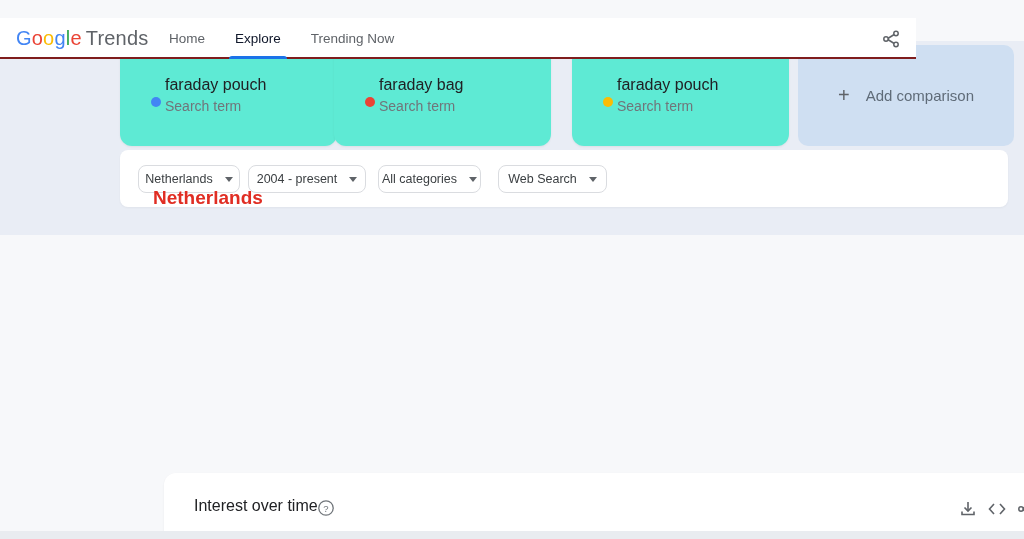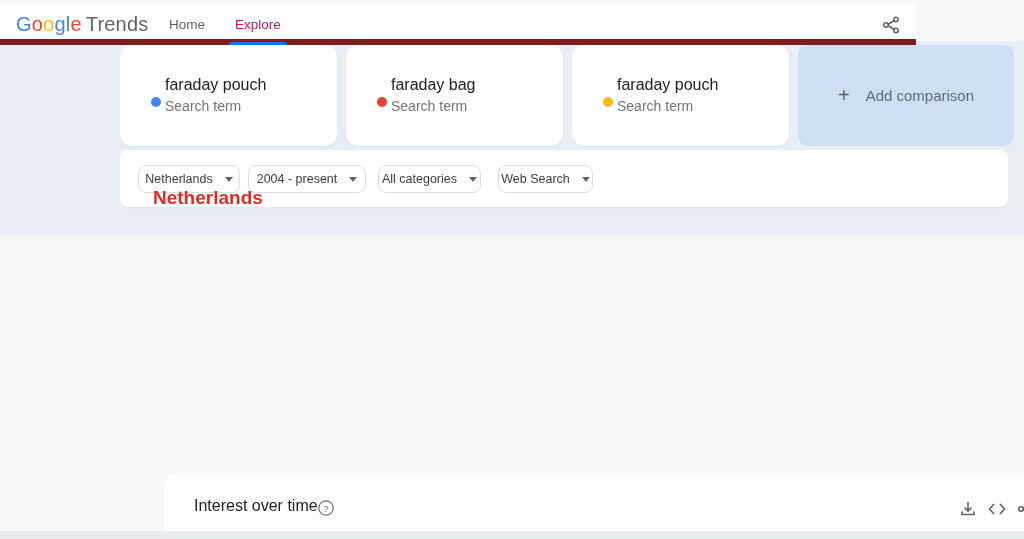--- a/index.html
+++ b/index.html
@@ -1,35 +1,35 @@
 <!DOCTYPE html>
 <html><head>
 <meta charset="utf-8">
 <style>
   html,body{margin:0;padding:0;width:1024px;height:539px;overflow:hidden;
     font-family:"Liberation Sans",sans-serif;background:#f7f8fa;position:relative;}
   *{box-sizing:border-box;}
 
   
-  .app-header{position:absolute;top:4px;left:0;width:916px;height:41px;background:#fff;
-    border-bottom:6px solid #7f1d1d;z-index:5;}
+  .app-header{position:absolute;top:18px;left:0;width:916px;height:41px;background:#fff;
+    border-bottom:2px solid #7f1d1d;z-index:5;}
   .logo{position:absolute;left:16px;top:9px;font-size:20px;letter-spacing:.2px;cursor:pointer;}
   .logo .lg{font-weight:500;}
   .logo .trends{color:#5f6368;margin-left:4px;font-weight:400;}
   .nav{position:absolute;left:167px;top:0;height:41px;display:flex;gap:26px;align-items:center;}
   .nav-item{position:relative;height:41px;display:flex;align-items:center;font-size:13.5px;
     color:#5f6368;cursor:pointer;padding:4px 2px;}
-  .nav-item.active{color:#be185d;}
+  .nav-item.active{color:#0f172a;}
   .nav-item.active::after{content:"";position:absolute;left:-4px;right:-4px;bottom:0;height:3px;
     background:#1a73e8;border-radius:3px 3px 0 0;}
   .hdr-share{position:absolute;right:14px;top:10px;width:22px;height:22px;cursor:pointer;}
 
   
   .top-strip{position:absolute;top:41px;left:0;width:1024px;height:194px;background:#e9edf5;}
-  .term-card{position:absolute;top:4px;width:217px;height:101px;background:#ffffff;border-radius:12px;
+  .term-card{position:absolute;top:4px;width:217px;height:101px;background:#5eead4;border-radius:12px;
     box-shadow:0 1px 2px rgba(60,64,67,.08);cursor:pointer;}
   .term-dot{position:absolute;left:31px;top:52px;width:10px;height:10px;border-radius:50%;}
   .term-title{position:absolute;left:45px;top:31px;font-size:16px;color:#202124;}
   .term-sub{position:absolute;left:45px;top:53px;font-size:14px;color:#70757a;}
   .add-card{position:absolute;left:678px;top:4px;width:216px;height:101px;background:#cfdff2;
     border-radius:10px;display:flex;align-items:center;justify-content:center;gap:16px;
     color:#5f6b78;font-size:15px;cursor:pointer;}
   .add-plus{font-size:20px;color:#5f6368;font-weight:400;}
   .filter-bar{position:absolute;left:120px;top:109px;width:888px;height:57px;background:#fff;
     border-radius:8px;box-shadow:0 1px 2px rgba(60,64,67,.05);}
@@ -55,41 +55,42 @@
 </head>
 <body>
 
 <header class="app-header">
   <div class="logo">
     <span class="lg"><span style="color:#4285F4">G</span><span style="color:#EA4335">o</span><span style="color:#FBBC05">o</span><span style="color:#4285F4">g</span><span style="color:#34A853">l</span><span style="color:#EA4335">e</span></span><span class="trends">Trends</span>
   </div>
   <nav class="nav">
     <div class="nav-item">Home</div>
     <div class="nav-item active">Explore</div>
+    <div class="nav-item">Trending Now</div>
   </nav>
   <div class="hdr-share">
     <svg width="22" height="22" viewBox="0 0 22 22">
         <g stroke="#5f6368" stroke-width="1.5" fill="#fff">
       <line x1="7" y1="11" x2="15" y2="6"></line>
           <line x1="7" y1="11" x2="15" y2="16"></line>
       <circle cx="16" cy="5.5" r="2.2"></circle>
           <circle cx="6" cy="11" r="2.2"></circle>
           <circle cx="16" cy="16.5" r="2.2"></circle>
     </g>
       </svg>
   </div>
 </header>
 
 <section class="top-strip">
   <div class="term-card" style="left:120px">
     <span class="term-dot" style="background: rgb(66, 133, 244);"></span>
     <div class="term-title">faraday pouch</div>
     <div class="term-sub">Search term</div>
   </div>
-  <div class="term-card" style="left:346px">
+  <div class="term-card" style="left:334px">
     <span class="term-dot" style="background: rgb(234, 67, 53);"></span>
     <div class="term-title">faraday bag</div>
     <div class="term-sub">Search term</div>
   </div>
   <div class="term-card" style="left:572px">
     <span class="term-dot" style="background: rgb(251, 188, 5);"></span>
     <div class="term-title">faraday pouch</div>
     <div class="term-sub">Search term</div>
   </div>
   <div class="add-card" style="left:798px;width:216px">
@@ -103,21 +104,21 @@
       <span class="caret"></span>
     </div>
     <div class="pill" style="left:128px;width:118px">
       <span>2004 - present</span>
       <span class="caret"></span>
     </div>
     <div class="pill" style="left:258px;width:103px">
       <span>All categories</span>
       <span class="caret"></span>
     </div>
-    <div class="pill" style="left:378px;width:95px">
+    <div class="pill" style="left:378px;width:109px">
       <span>Web Search</span>
       <span class="caret"></span>
     </div>
   </div>
   <div class="red-note" id="red-note" style="color: rgb(224, 45, 35);">Netherlands</div>
 </section>
 
 <main class="main-area">
   <div class="chart-card">
     <svg id="trend-svg" width="888" height="293">

